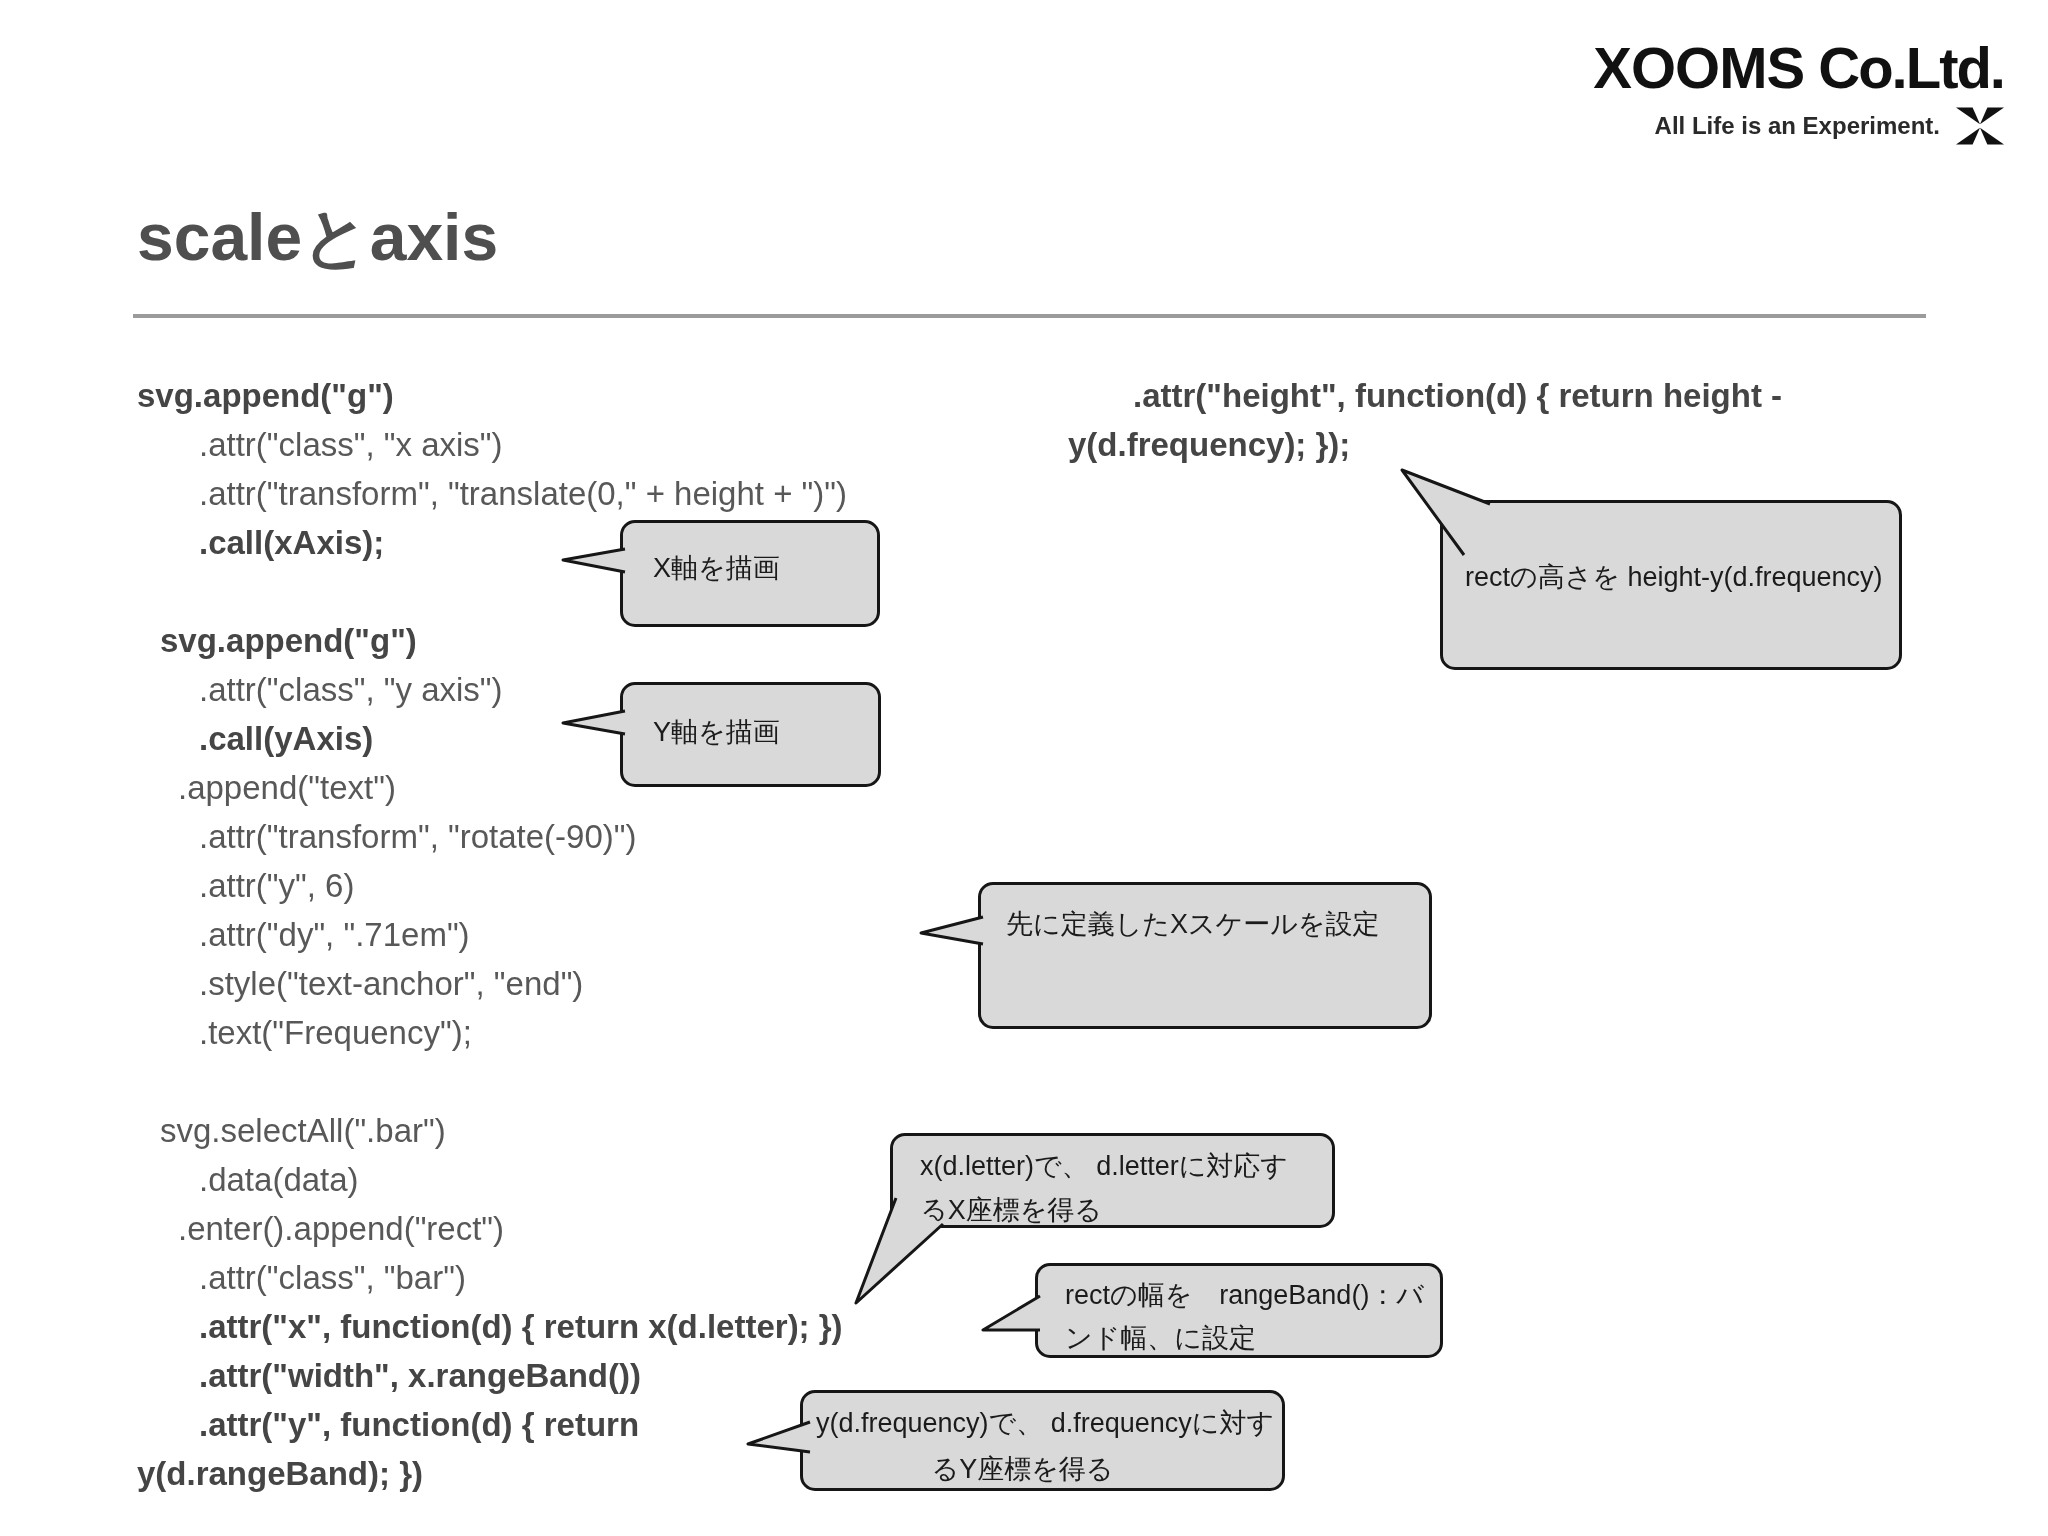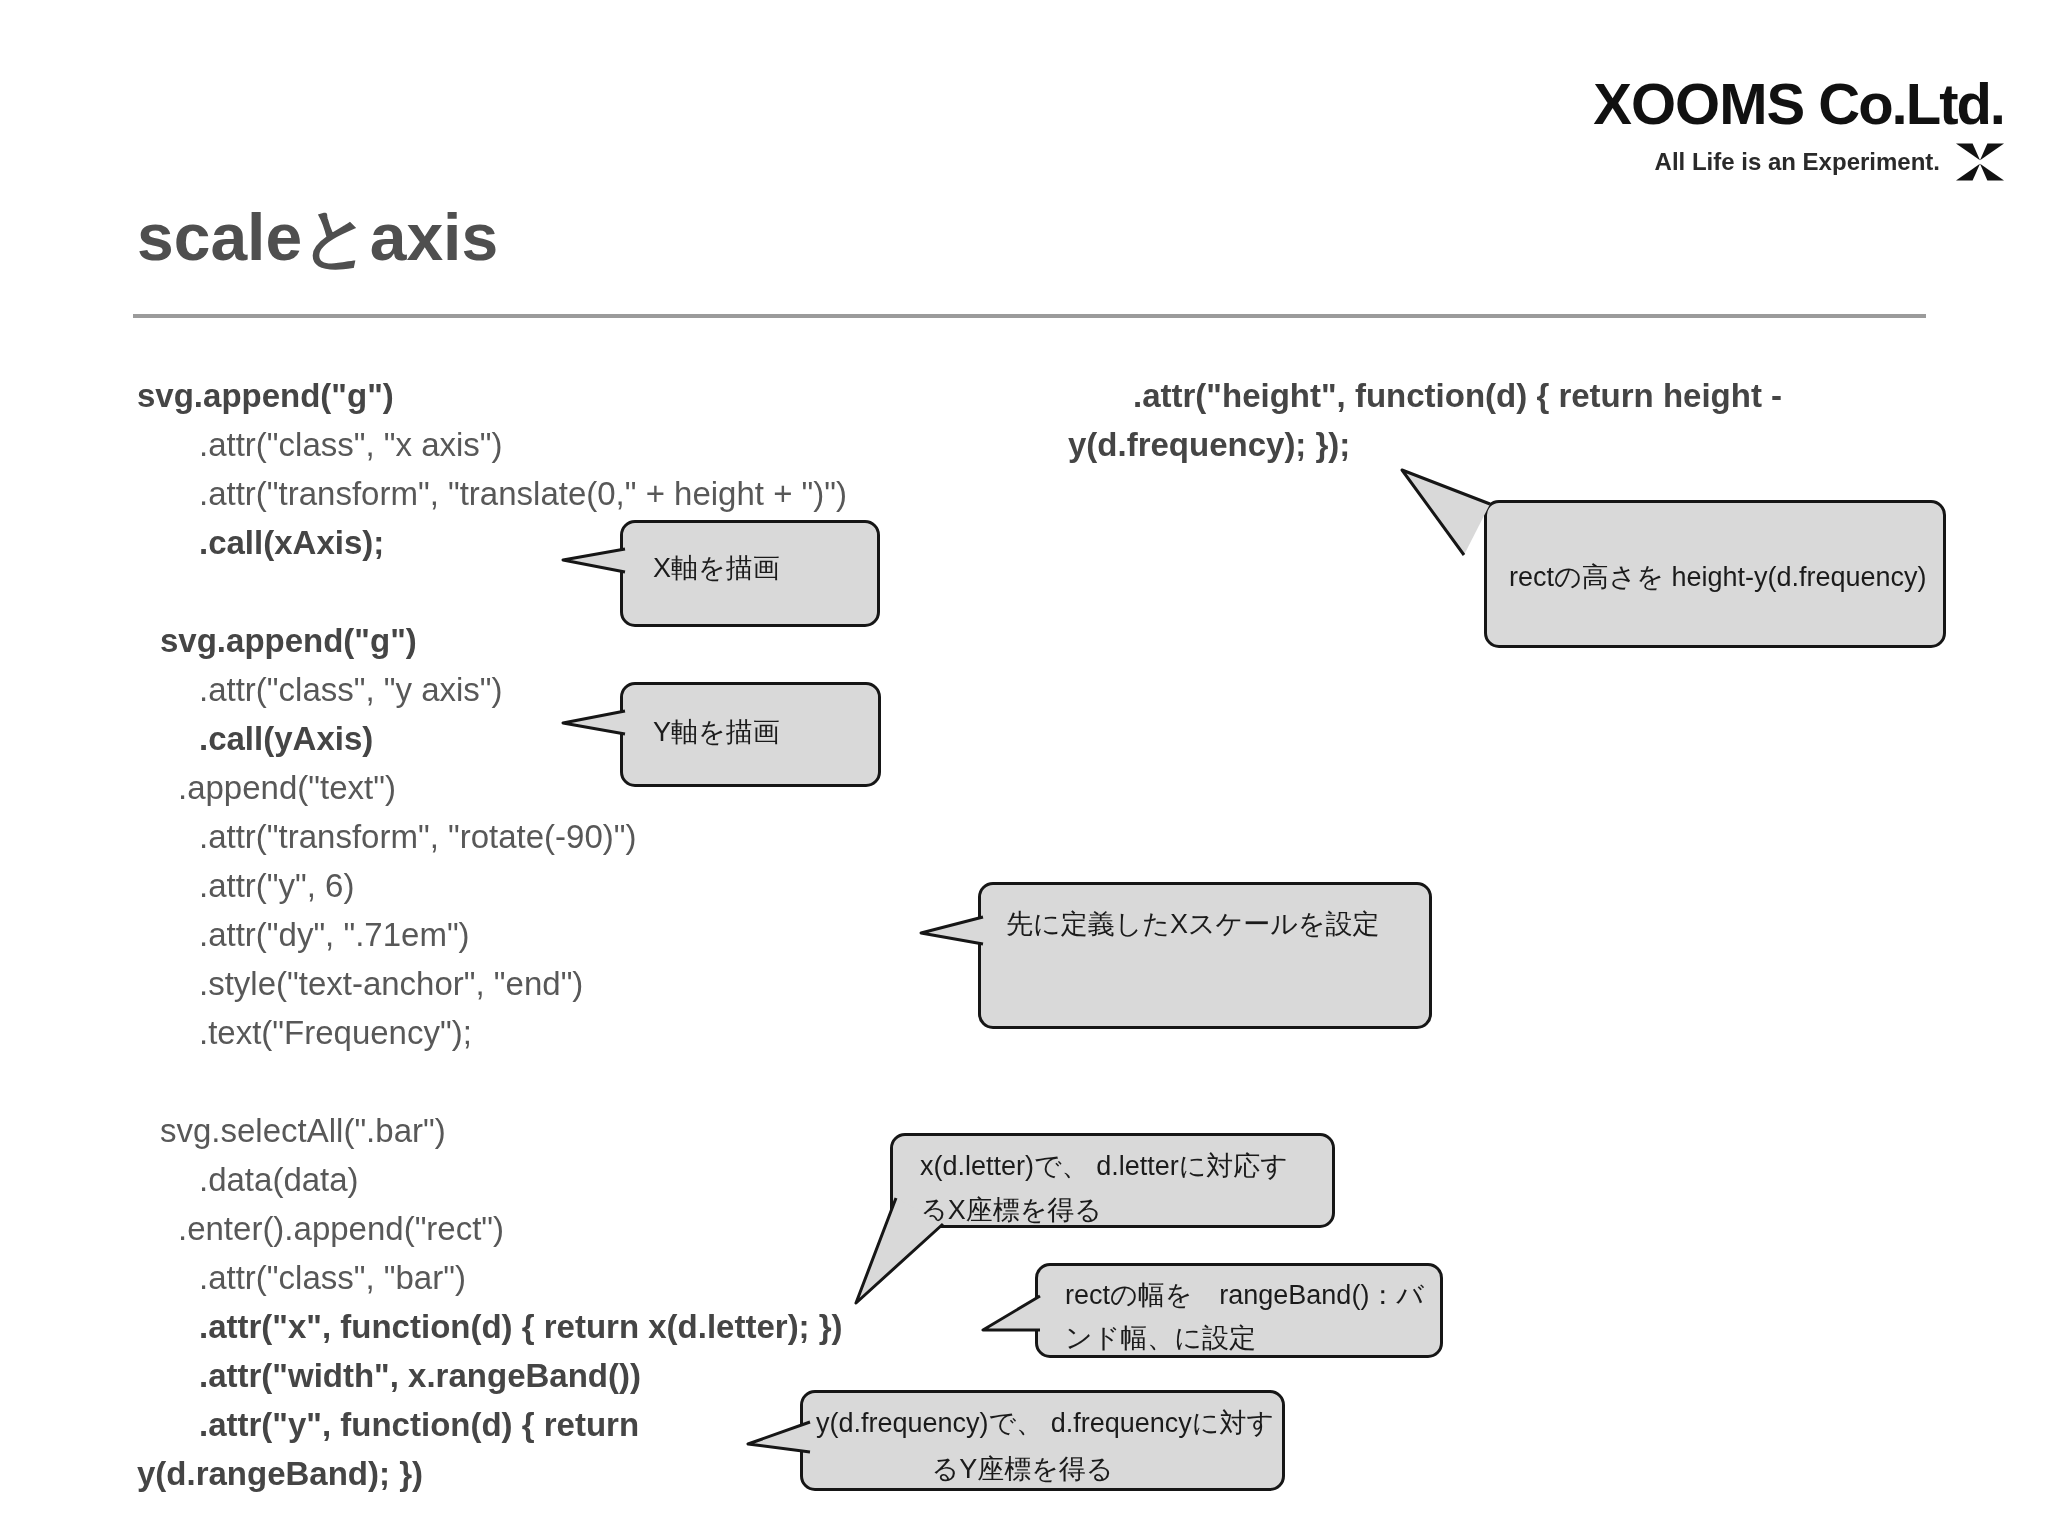--- a/index.html
+++ b/index.html
@@ -13,21 +13,21 @@
     --divider:#9b9b9b;
     --brand:#111111;
   }
   *{margin:0;padding:0;box-sizing:border-box;}
   html,body{width:2048px;height:1536px;}
   body{background:var(--bg);font-family:"Liberation Sans","DejaVu Sans",sans-serif;overflow:hidden;}
   .slide{position:relative;width:2048px;height:1536px;background:var(--bg);}
 
   
   .logo{position:absolute;top:36px;right:44px;text-align:right;}
-  .logo-name{font-size:58px;font-weight:900;color:var(--brand);letter-spacing:-1px;line-height:1.1;white-space:nowrap;margin-top:36px;}
+  .logo-name{font-size:58px;font-weight:900;color:var(--brand);letter-spacing:-1px;line-height:1.1;white-space:nowrap;}
   .logo-name .suffix{font-weight:700;letter-spacing:-2px;}
   .logo-sub{margin-top:6px;display:flex;align-items:center;justify-content:flex-end;gap:16px;}
   .logo-tagline{font-size:24px;font-weight:700;color:#2a2a2a;white-space:nowrap;}
   .logo-mark{width:48px;height:40px;display:block;}
 
   
   .page-title{position:absolute;left:137px;top:198px;font-size:66px;font-weight:800;color:var(--title-color);letter-spacing:0px;line-height:1.2;}
   .title-divider{position:absolute;left:133px;top:314px;width:1793px;height:4px;background:var(--divider);}
 
   
@@ -43,21 +43,21 @@
   .i3{margin-left:62px;}
   .ir0{margin-left:65px;}
   .ir1{margin-left:0;}
 
   
   .callout{position:absolute;background:var(--callout-fill);border:3px solid var(--callout-border);
     border-radius:15px;color:var(--callout-text);font-size:27px;z-index:4;}
   .callout .cl{white-space:nowrap;}
   .c1{left:620px;top:520px;width:260px;height:107px;padding:27px 0 0 30px;}
   .c2{left:620px;top:682px;width:261px;height:105px;padding:29px 0 8px 30px;}
-  .c3{left:1484px;top:500px;width:462px;height:148px;padding:48px 0 16px 22px;line-height:53px;}
+  .c3{left:1440px;top:500px;width:462px;height:170px;padding:48px 0 16px 22px;line-height:53px;}
   .c4{left:978px;top:882px;width:454px;height:147px;padding:14px 0 0 25px;line-height:50px;}
   .c5{left:890px;top:1133px;width:445px;height:95px;padding:8px 0 0 27px;line-height:44px;}
   .c6{left:1035px;top:1263px;width:408px;height:95px;padding:8px 0 0 27px;line-height:43px;}
   .c7{left:800px;top:1390px;width:485px;height:101px;padding:7px 0 0 13px;line-height:46px;}
   .c7 .center{text-align:center;padding-right:53px;}
 
   
   .tails{position:absolute;left:0;top:0;width:2048px;height:1536px;z-index:5;pointer-events:none;}
 </style>
 </head>

